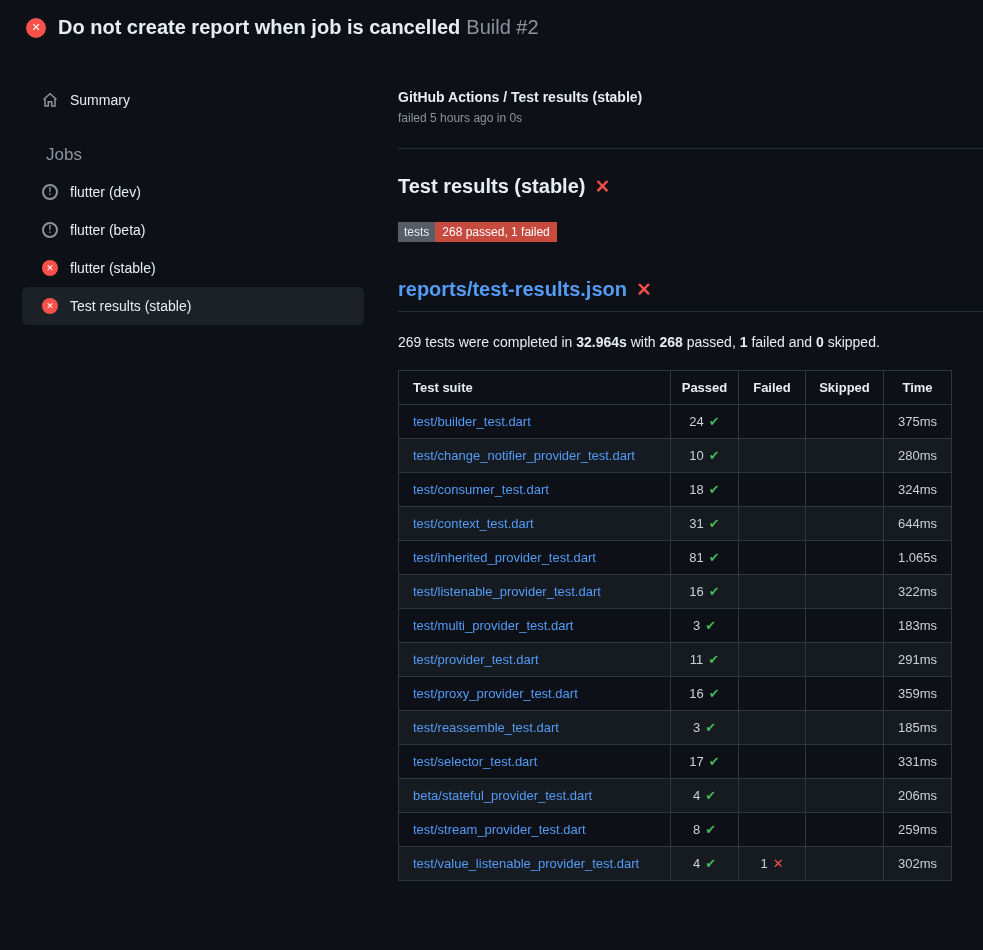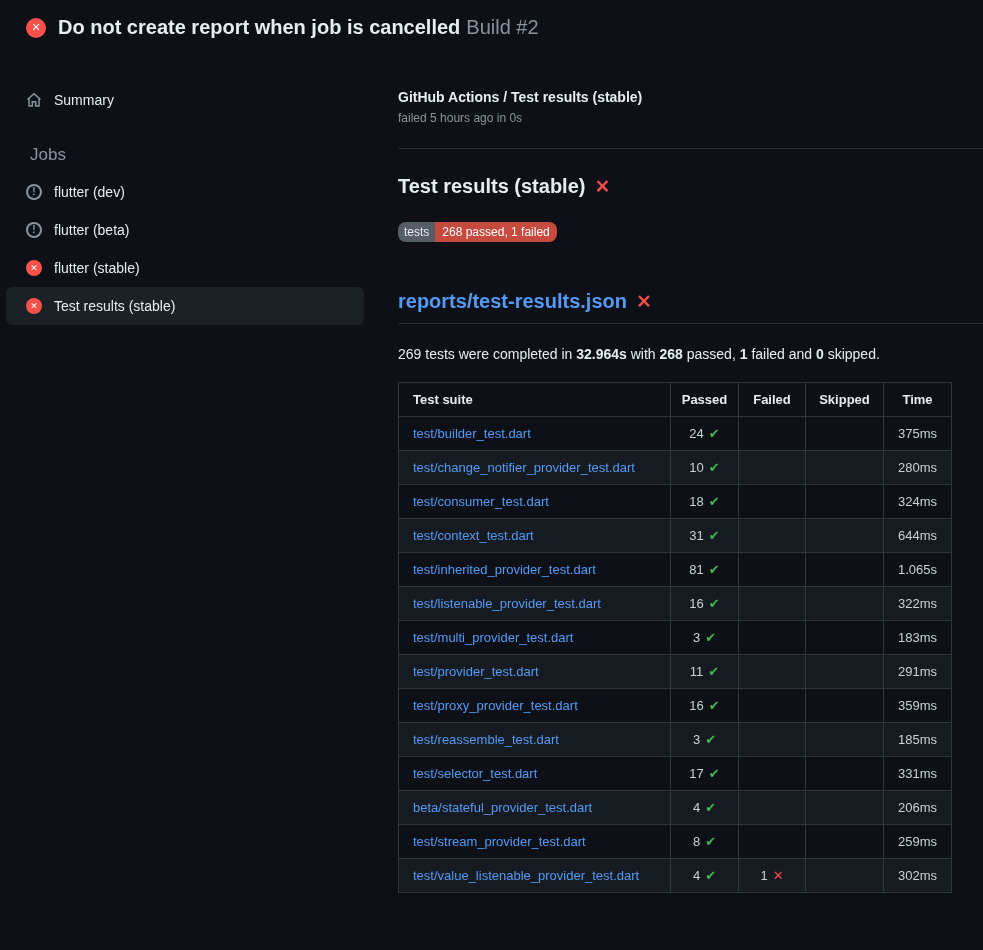--- a/index.html
+++ b/index.html
@@ -25,44 +25,44 @@
   .circle-icon.failed{background:var(--red,#f85149);}
   .circle-icon.lg{width:20px;height:20px;font-size:11px;}
   .circle-icon.sm{width:16px;height:16px;font-size:9px;}
   .circle-icon.neutral{
     background:transparent;border:2px solid var(--muted,#8b949e);
     color:var(--muted,#8b949e);font-size:10px;line-height:1;
   }
   .build-no{font-size:20px;font-weight:normal;color:var(--muted,#8b949e);margin-left:6px;}
   
   .layout{display:flex;align-items:flex-start;}
-  aside{width:374px;flex:0 0 374px;padding:28px 10px 0 6px;}
+  aside{width:374px;flex:0 0 374px;padding:28px 10px 0 22px;}
   .side-item{
     display:flex;align-items:center;gap:12px;
     padding:11px 10px 11px 20px;border-radius:6px;cursor:pointer;
   }
   .side-item.selected{background:var(--selected-bg,#1c2128);}
   .side-label{font-size:14px;color:var(--text);}
   .jobs-label{color:var(--muted,#8b949e);font-size:17px;margin:26px 0 8px 24px;}
   .home-icon{display:inline-flex;width:16px;height:16px;flex:0 0 auto;}
   
   main{flex:1;padding:36px 31px 0 24px;min-width:0;}
   .crumb{font-size:14px;font-weight:bold;color:var(--text);}
   .crumb-sub{font-size:12px;color:var(--muted,#8b949e);margin-top:6px;}
   hr.div1{border:none;border-top:1px solid var(--divider,#262d36);margin:23px -31px 0 0;}
   .section-title{font-size:20px;font-weight:bold;margin-top:26px;display:flex;align-items:center;gap:9px;}
   .red-x{color:var(--red,#f85149);font-weight:bold;font-size:19px;line-height:1;
          text-shadow:0 0 1px var(--red,#f85149);}
-  .badge{display:inline-flex;margin-top:24px;border-radius:8px;overflow:hidden;
+  .badge{display:inline-flex;margin-top:24px;border-radius:0;overflow:hidden;
          font-size:12px;line-height:1;}
   .badge-left{background:var(--badge-label-bg,#555d66);color:#e9edf1;padding:4px 6px;}
   .badge-right{background:var(--badge-value-bg,#c74a3f);color:#fff;padding:4px 7px;}
   .report-title{
     font-size:20px;font-weight:bold;color:var(--link,#539bf5);
-    margin:48px -31px 0 0;padding-bottom:10px;
+    margin:36px -31px 0 0;padding-bottom:10px;
     border-bottom:1px solid var(--divider,#262d36);
     display:flex;align-items:center;gap:9px;
   }
   .report-title a{color:var(--link,#539bf5);text-decoration:none;}
   .summary-line{margin-top:22px;font-size:14px;color:var(--text);}
   .summary-line b{font-weight:bold;}
   
   table{border-collapse:collapse;margin-top:20px;table-layout:fixed;width:553px;}
   th,td{border:1px solid var(--border,#30363d);height:34px;padding:0 8px;
         font-size:13px;overflow:hidden;white-space:nowrap;}

